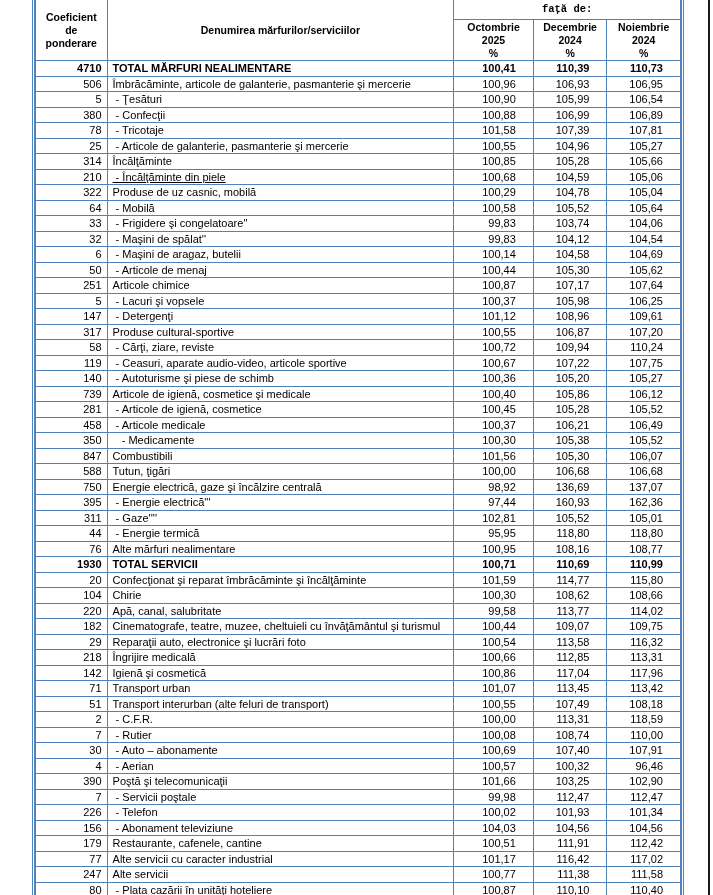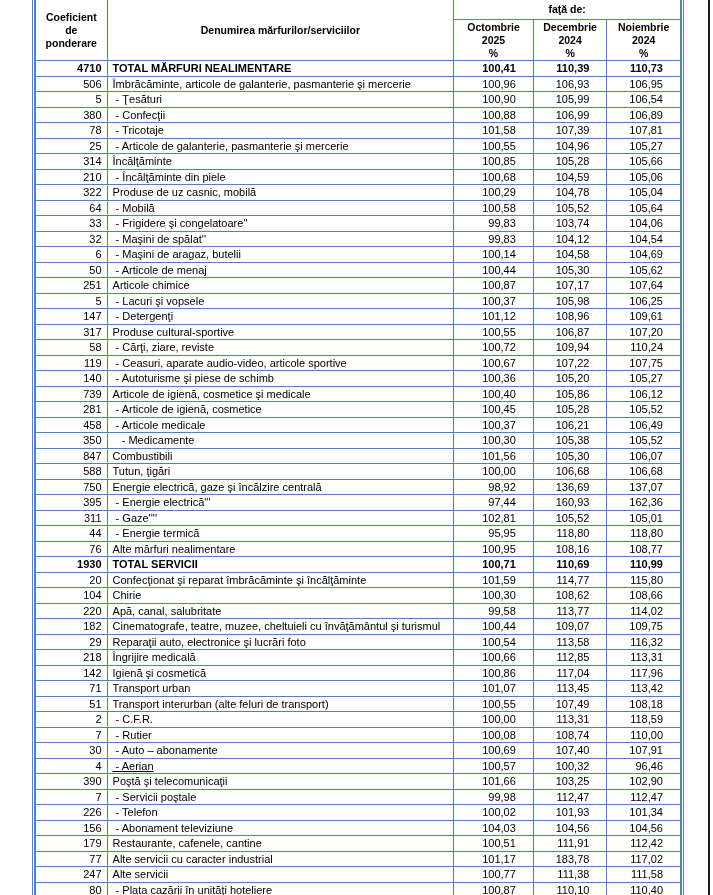--- a/index.html
+++ b/index.html
@@ -28,21 +28,21 @@
         <col class="c0">
         <col class="c1">
         <col class="c2">
         <col class="c3">
         <col class="c4">
       </colgroup>
     <thead>
       <tr>
         <th rowspan="2" style="white-space:normal;">Coeficient de ponderare</th>
         <th rowspan="2" class="h-name">Denumirea mărfurilor/serviciilor</th>
-        <th colspan="3" style="height:19px;">faţă de:</th>
+        <th colspan="3" style="height:19px;font-family:Liberation Mono, monospace;">faţă de:</th>
       </tr>
       <tr>
         <th style="height:40px;">
           <div>Octombrie</div>
           <div>2025</div>
           <div>%</div>
         </th>
         <th>
           <div>Decembrie</div>
           <div>2024</div>
@@ -100,21 +100,21 @@
         </tr>
         <tr>
           <td class="w">314</td>
           <td class="n" style="white-space: pre;">Încălţăminte</td>
           <td class="v">100,85</td>
           <td class="v">105,28</td>
           <td class="v">105,66</td>
         </tr>
         <tr>
           <td class="w">210</td>
-          <td class="n" style="white-space: pre;"> - Încălţăminte din piele</td>
+          <td class="n" style="white-space: pre; text-decoration: underline;"> - Încălţăminte din piele</td>
           <td class="v">100,68</td>
           <td class="v">104,59</td>
           <td class="v">105,06</td>
         </tr>
         <tr>
           <td class="w">322</td>
           <td class="n" style="white-space: pre;">Produse de uz casnic, mobilă</td>
           <td class="v">100,29</td>
           <td class="v">104,78</td>
           <td class="v">105,04</td>
@@ -366,21 +366,21 @@
         </tr>
         <tr>
           <td class="w">30</td>
           <td class="n" style="white-space: pre;"> - Auto – abonamente</td>
           <td class="v">100,69</td>
           <td class="v">107,40</td>
           <td class="v">107,91</td>
         </tr>
         <tr>
           <td class="w">4</td>
-          <td class="n" style="white-space: pre; text-decoration: underline;"> - Aerian</td>
+          <td class="n" style="white-space: pre;"> - Aerian</td>
           <td class="v">100,57</td>
           <td class="v">100,32</td>
           <td class="v">96,46</td>
         </tr>
         <tr>
           <td class="w">390</td>
           <td class="n" style="white-space: pre;">Poştă şi telecomunicaţii</td>
           <td class="v">101,66</td>
           <td class="v">103,25</td>
           <td class="v">102,90</td>
@@ -410,21 +410,21 @@
           <td class="w">179</td>
           <td class="n" style="white-space: pre;">Restaurante, cafenele, cantine</td>
           <td class="v">100,51</td>
           <td class="v">111,91</td>
           <td class="v">112,42</td>
         </tr>
         <tr>
           <td class="w">77</td>
           <td class="n" style="white-space: pre;">Alte servicii cu caracter industrial</td>
           <td class="v">101,17</td>
-          <td class="v">183,78</td>
+          <td class="v">116,42</td>
           <td class="v">117,02</td>
         </tr>
         <tr>
           <td class="w">247</td>
           <td class="n" style="white-space: pre;">Alte servicii</td>
           <td class="v">100,77</td>
           <td class="v">111,38</td>
           <td class="v">111,58</td>
         </tr>
         <tr>

